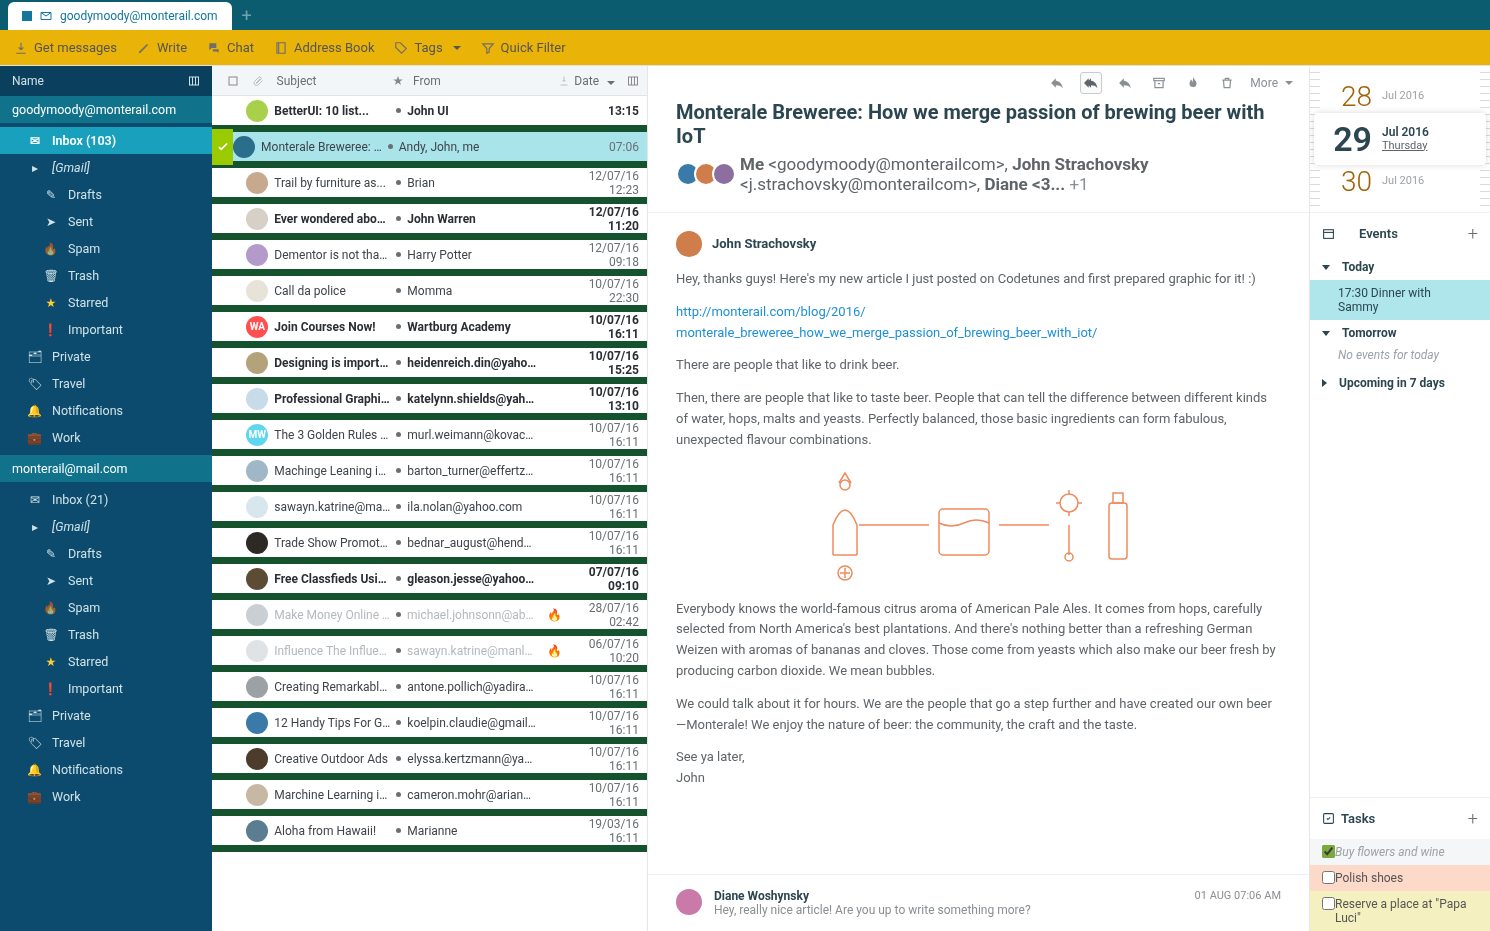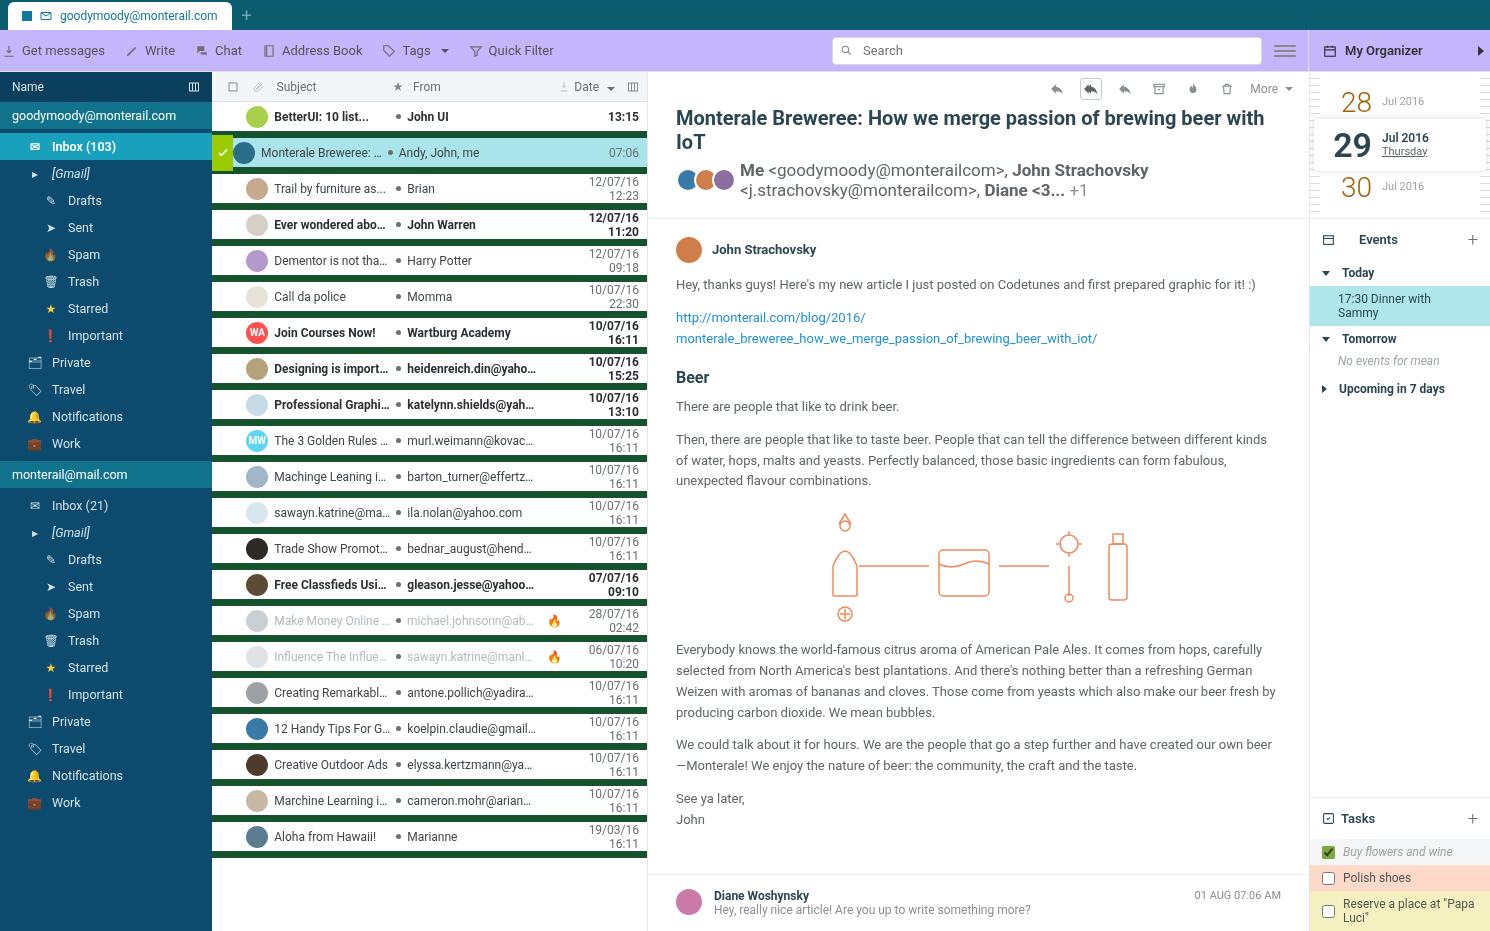--- a/index.html
+++ b/index.html
@@ -6,21 +6,21 @@
 html,body{height:100%;overflow:hidden;background:#fff;color:#333;}
 .app{display:flex;flex-direction:column;width:1490px;height:931px;}
 
 
 .tabbar{height:30px;background:#0b5c6e;display:flex;align-items:flex-end;padding-left:8px;}
 .tab-window{background:#fff;border-top-left-radius:6px;border-top-right-radius:6px;height:28px;display:flex;align-items:center;padding:0 14px;font-size:12px;color:#12779a;gap:8px;position:relative;}
 .tab-window::before{content:"";width:10px;height:10px;background:#12779a;mask:none;}
 .tab-plus{color:#6fa4af;margin:0 10px;font-size:18px;cursor:pointer;align-self:center;}
 
 
-.toolbar{height:42px;background:#c4b5fd;border-bottom:1px solid #e1e1e1;display:flex;align-items:center;gap:20px;padding:0 2px;font-size:13px;color:#565656;}
+.toolbar{height:36px;background:#eab308;border-bottom:1px solid #e1e1e1;display:flex;align-items:center;gap:20px;padding:0 14px;font-size:13px;color:#565656;}
 .tool-item{display:flex;align-items:center;gap:6px;cursor:pointer;color:#555;}
 .tool-item svg,.icon{width:14px;height:14px;fill:#6e6e6e;}
 .search-wrap{margin-left:auto;display:flex;align-items:center;gap:12px;}
 .search{width:430px;position:relative;}
 .search input{width:100%;height:28px;border:1px solid #d8d8d8;border-radius:4px;padding:0 10px 0 30px;font-size:13px;color:#555;}
 .search svg{position:absolute;left:8px;top:7px;width:13px;height:13px;fill:#888;}
 .hamburger{width:22px;height:22px;display:flex;flex-direction:column;gap:3px;justify-content:center;cursor:pointer;}
 .hamburger span{height:2px;background:#888;border-radius:1px;}
 
 
@@ -102,21 +102,21 @@
 .calrow.sel .dmeta .mon{color:#2b4650;font-weight:600;font-size:12px;}
 .calrow.sel .dmeta .dow{font-size:11px;color:#5e6468;text-decoration:underline;}
 .ticks{position:absolute;left:0;top:0;bottom:0;width:10px;background:repeating-linear-gradient(to bottom,transparent 0,transparent 6px,#d8dbdd 6px,#d8dbdd 7px);}
 .ticks.r{left:auto;right:0;}
 .panel-block{border-top:1px solid #eef1f2;}
 .panel-head{display:flex;align-items:center;padding:10px 12px;font-weight:600;color:#2b4650;font-size:13px;justify-content:space-between;}
 .panel-head .plus{color:#6a6f73;font-size:18px;cursor:pointer;font-weight:300;}
 .sub-head{display:flex;align-items:center;gap:6px;padding:6px 12px;font-weight:700;font-size:12px;color:#2b4650;cursor:pointer;}
 .event{background:#aee6ec;padding:6px 28px 6px 28px;font-size:12px;color:#2b4650;}
 .noevt{padding:2px 12px 8px 28px;font-style:italic;color:#9da2a6;}
-.task{display:flex;align-items:center;gap:8px;padding:6px 12px;font-size:12px;}
+.task{display:flex;align-items:flex-start;gap:0;padding:6px 12px;font-size:12px;}
 .task input{accent-color:#7aa93c;}
 .task.done{background:#f4f6f7;color:#9da2a6;font-style:italic;}
 .task.peach{background:#fcd9c9;}
 .task.lemon{background:#f4f0bf;}
 .flex-fill{flex:1;}
 
 .caret-down::after{content:"";display:inline-block;margin-left:4px;border-top:4px solid currentColor;border-left:4px solid transparent;border-right:4px solid transparent;}
 .caret-right::before{content:"";display:inline-block;margin-right:6px;border-left:5px solid currentColor;border-top:4px solid transparent;border-bottom:4px solid transparent;}
 .caret-open::before{content:"";display:inline-block;margin-right:6px;border-top:5px solid currentColor;border-left:4px solid transparent;border-right:4px solid transparent;}
 
@@ -169,42 +169,20 @@
         </svg>
       <span>Tags</span>
     </div>
     <div class="tool-item">
       <svg viewBox="0 0 24 24">
           <path d="M3 5h18l-7 8v6l-4 2v-8L3 5z" fill="none" stroke="#6e6e6e" stroke-width="2"></path>
         </svg>
       <span>Quick Filter</span>
     </div>
 
-    <div class="search-wrap">
-      <div class="search">
-        <svg viewBox="0 0 24 24">
-            <circle cx="10" cy="10" r="6" fill="none" stroke="#888" stroke-width="2"></circle>
-            <path d="M15 15l5 5" stroke="#888" stroke-width="2"></path>
-          </svg>
-        <input type="text" placeholder="Search" style="">
-      </div>
-      <div class="hamburger">
-          <span></span>
-          <span></span>
-          <span></span>
-        </div>
-      <div class="org-head" style="border-left:1px solid #e1e1e1;padding-left:14px;height:42px;">
-        <svg width="14" height="14" viewBox="0 0 24 24">
-            <rect x="3" y="5" width="18" height="16" fill="none" stroke="#333" stroke-width="2"></rect>
-            <path d="M3 10h18M8 3v4M16 3v4" stroke="#333" stroke-width="2"></path>
-          </svg>
-        <span>My Organizer</span>
-        <span class="org-toggle"></span>
-      </div>
-    </div>
   </div>
 
   <div class="body">
 
     <div class="sidebar">
       <div class="side-head">
         <span>Name</span>
         <svg width="12" height="12" viewBox="0 0 24 24" fill="none" stroke="#cfe3e7" stroke-width="2">
             <rect x="3" y="4" width="18" height="16"></rect>
             <path d="M9 4v16M15 4v16"></path>
@@ -625,21 +603,20 @@
       <div class="msg-body">
         <div class="sender">
           <span class="avatar" style="background:#ce7d4b"></span>
           <span class="sender-name">John Strachovsky</span>
         </div>
         <p>Hey, thanks guys! Here's my new article I just posted on Codetunes and first prepared graphic for it! :)</p>
         <p>
           <a class="link">http://monterail.com/blog/2016/</a><br>
           <a class="link">monterale_breweree_how_we_merge_passion_of_brewing_beer_with_iot/</a>
         </p>
-        <h3>Beer</h3>
         <p>There are people that like to drink beer.</p>
         <p>Then, there are people that like to taste beer. People that can tell the difference between different kinds of water, hops, malts and yeasts. Perfectly balanced, those basic ingredients can form fabulous, unexpected flavour combinations.</p>
 
         <svg class="diagram" width="360" height="120" viewBox="0 0 360 120">
           <g fill="none" stroke="#ef8a5c" stroke-width="1.5">
             <path d="M40 18 l6 -10 l6 10 M46 8 v0"></path>
             <circle cx="46" cy="20" r="5"></circle>
             <path d="M34 60 q12 -30 24 0 M34 60 v30 M58 60 v30 M34 90 h24"></path>
             <circle cx="46" cy="108" r="7"></circle>
               <path d="M41 108 h10 M46 103 v10"></path>
@@ -712,21 +689,21 @@
           </span>
           <span class="plus">+</span>
         </div>
         <div class="sub-head caret-open">
             <span>Today</span>
           </div>
         <div class="event">17:30 Dinner with Sammy</div>
         <div class="sub-head caret-open">
             <span>Tomorrow</span>
           </div>
-        <div class="noevt">No events for mean</div>
+        <div class="noevt">No events for today</div>
         <div class="sub-head caret-right">
             <span>Upcoming in 7 days</span>
           </div>
       </div>
 
       <div class="flex-fill"></div>
 
       <div class="panel-block">
         <div class="panel-head">
           <span style="display:flex;align-items:center;gap:6px;">

